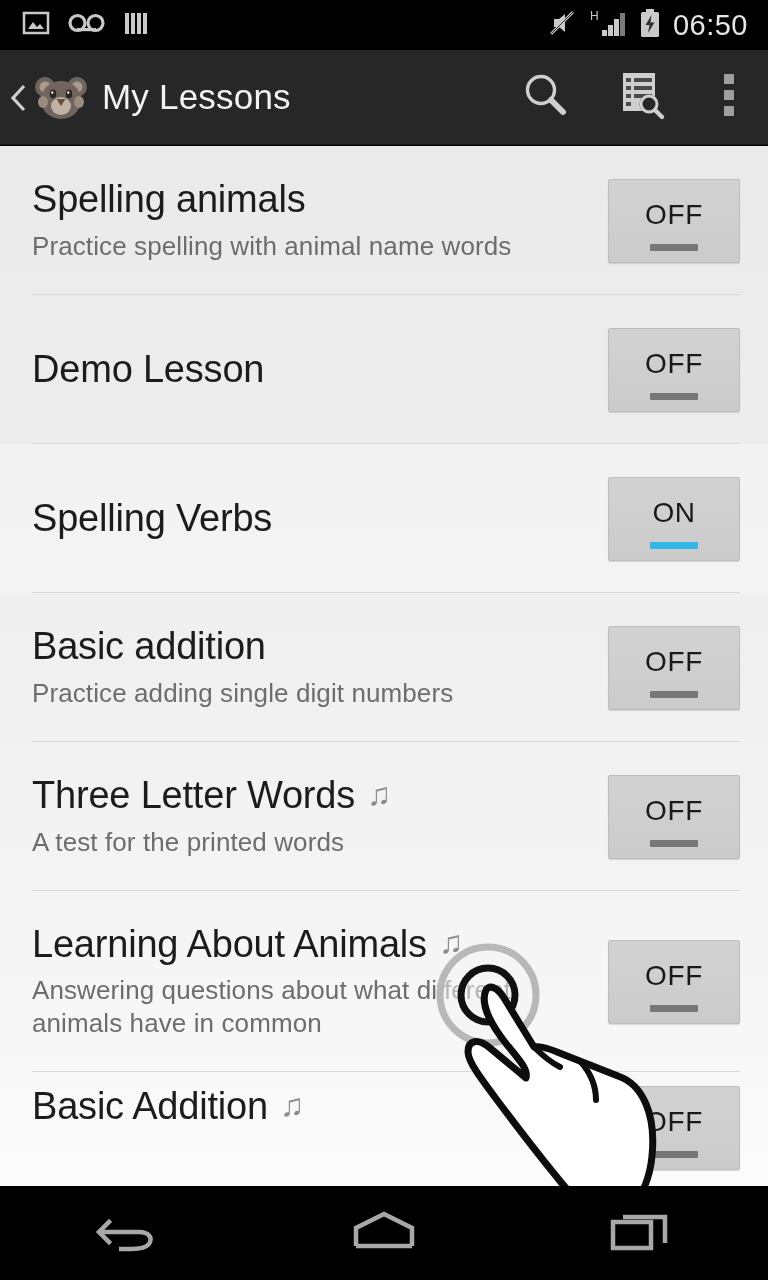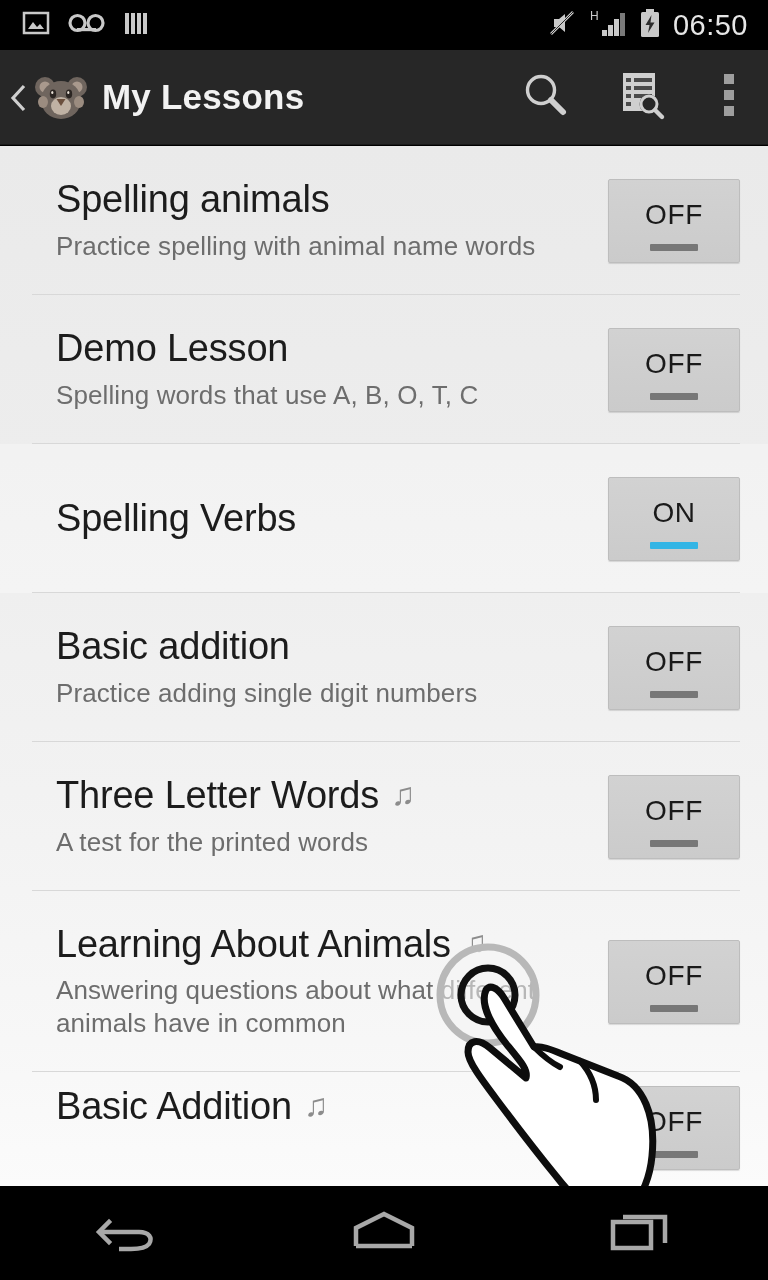--- a/index.html
+++ b/index.html
@@ -28,38 +28,38 @@
   
   .actionbar {
     position:absolute; top:50px; left:0; width:768px; height:95px;
     background:#272727; display:flex; align-items:center;
     border-bottom:1px solid #1a1a1a;
   }
   .ab-up { display:flex; align-items:center; padding-left:10px; gap:4px; }
   .chev { width:18px; height:30px; }
   .bear { width:54px; height:50px; display:block; }
   .ab-title {
-    color:#f2f2f2; font-size:35px; font-weight:700; margin-left:16px;
+    color:#f2f2f2; font-size:35px; font-weight:400; margin-left:16px;
     letter-spacing:0.2px; white-space:nowrap;
   }
   .ab-actions { margin-left:auto; display:flex; align-items:center; }
   .ab-btn {
     width:96px; height:95px; display:flex; align-items:center; justify-content:center;
   }
   .ab-btn.overflow { width:78px; }
 
   
   .list {
     position:absolute; top:146px; left:0; width:768px; height:1040px;
     background:linear-gradient(180deg,#eaeaea 0%, #ededed 30%, #f2f2f2 62%, #f7f7f7 86%, #fbfbfb 100%);
     overflow:hidden;
   }
   .row {
     position:relative; width:768px; height:149px;
-    display:flex; align-items:center; padding-left:56px; padding-right:28px;
+    display:flex; align-items:center; padding-left:32px; padding-right:28px;
   }
   .row.selected { background:rgba(255,255,255,0.30); }
   .row-sep {
     position:absolute; left:32px; right:28px; bottom:0; height:1px;
     background:#d8d8d8;
   }
   .row-text { flex:1; min-width:0; padding-right:12px; }
   .row-title-line { display:flex; align-items:center; gap:12px; }
   .row-title {
     font-size:38px; color:#1c1c1c; font-weight:400; line-height:1.1;
@@ -242,21 +242,20 @@
         <span class="toggle-bar"></span>
       </div>
       <div class="row-sep"></div>
     </div>
 
     <div class="row">
       <div class="row-text">
         <div class="row-title-line">
           <span class="row-title">Demo Lesson</span>
         </div>
-        <div class="row-sub">Spelling words that use A, B, O, T, C</div>
       </div>
       <div class="toggle">
         <span class="toggle-label">OFF</span>
         <span class="toggle-bar"></span>
       </div>
       <div class="row-sep"></div>
     </div>
 
     <div class="row selected">
       <div class="row-text">

